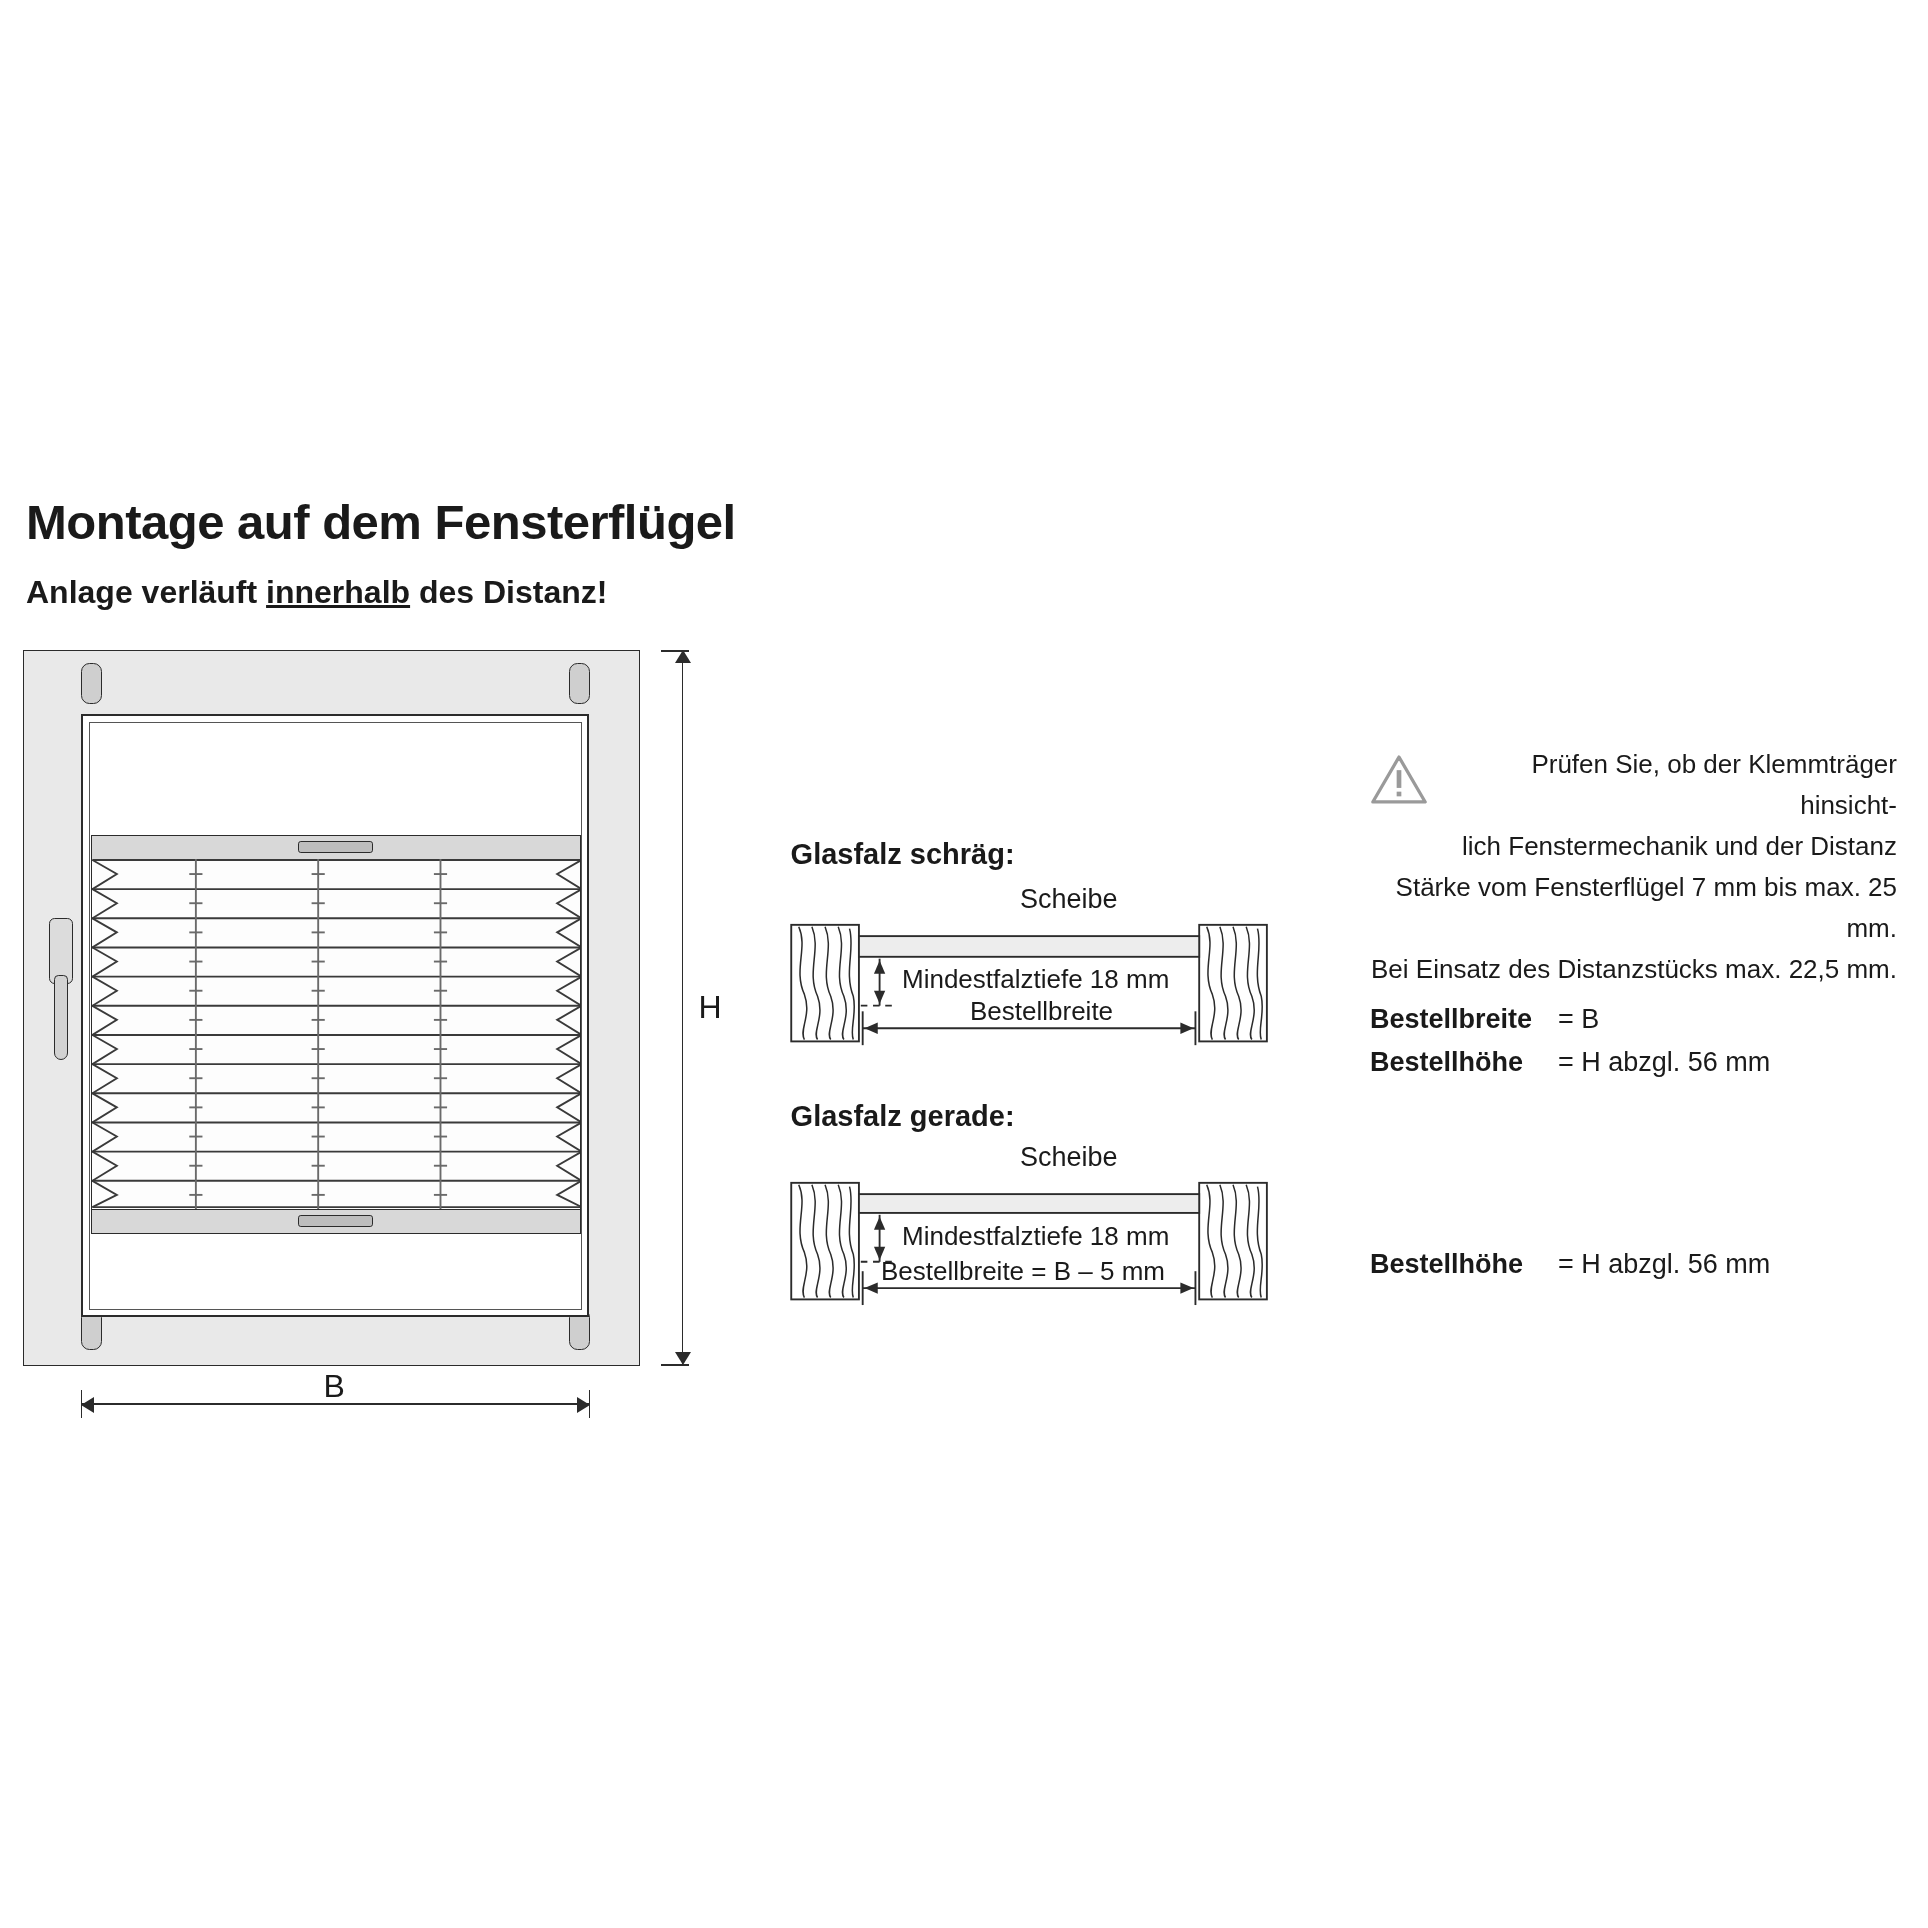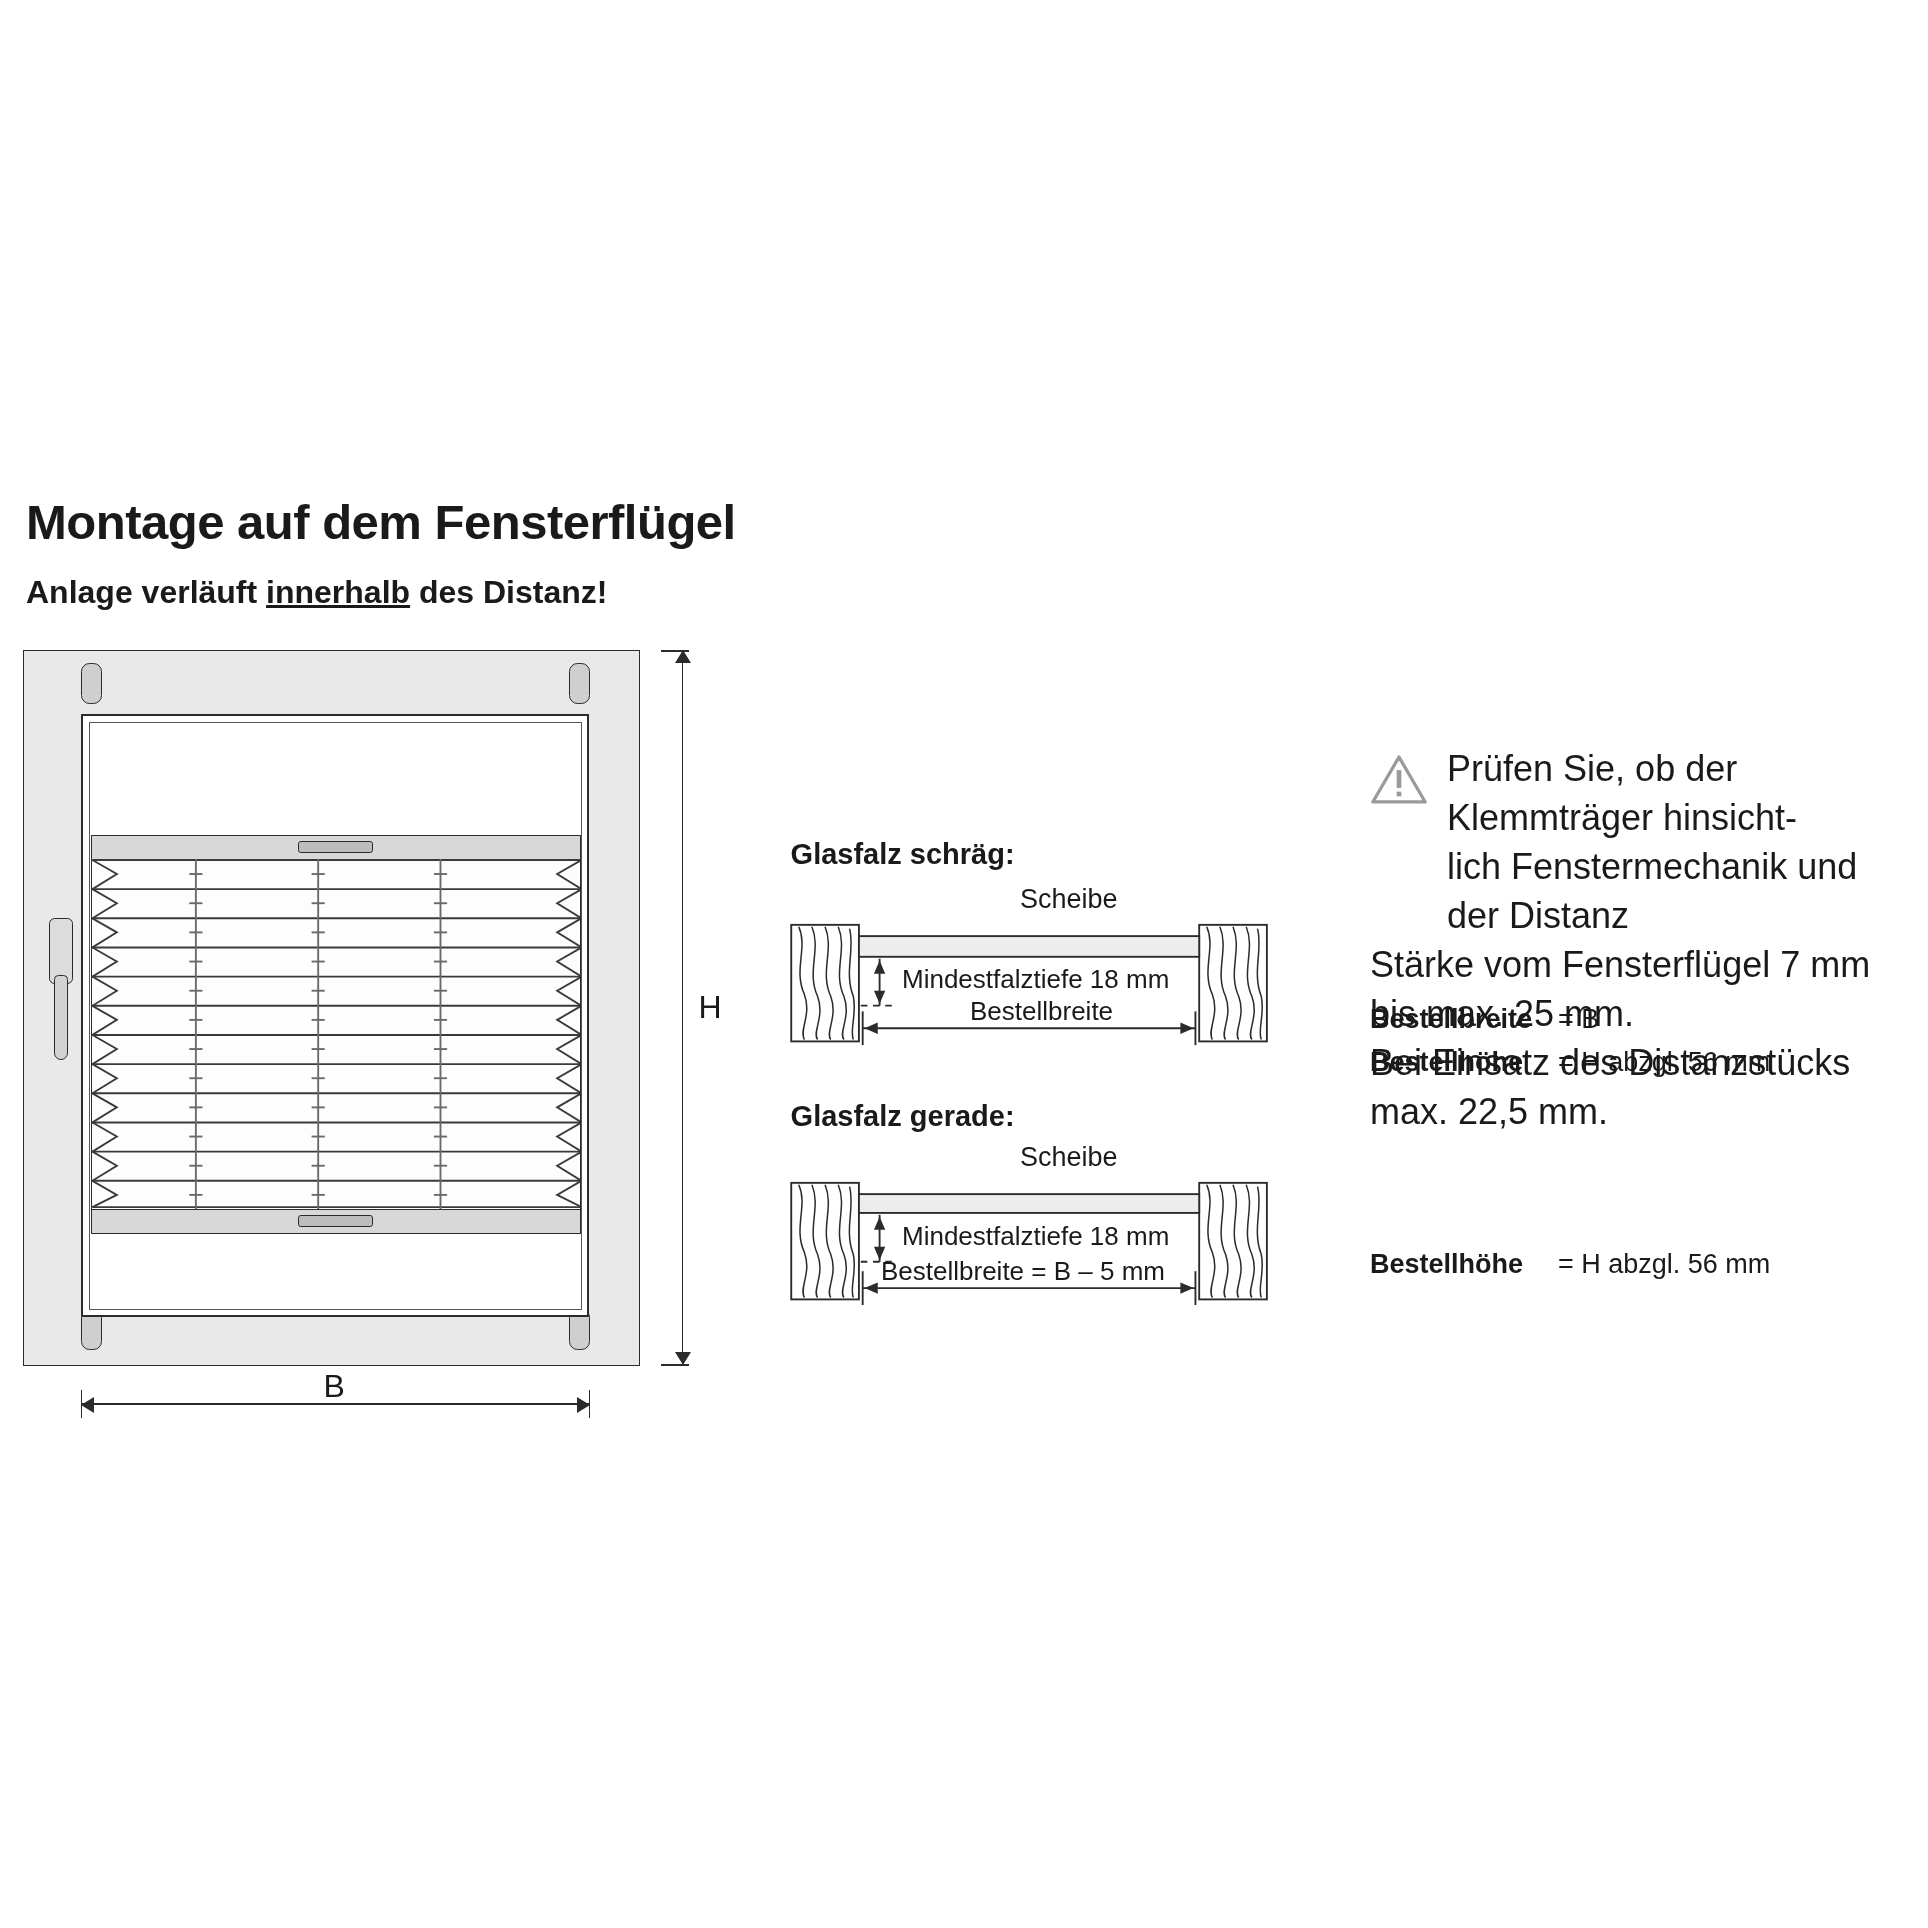--- a/index.html
+++ b/index.html
@@ -259,22 +259,23 @@
     left: 0px;
     top: 9.4px;
     width: 58px;
     height: 53px;
   }
   .note {
     position: absolute;
     left: 0;
     top: 0;
     width: 527px;
-    font-size: 36px;
-    line-height: 49px;
+    font-size: 26px;
+    line-height: 41px;
+    text-align: right;
   }
   .note .indent-first { padding-left: 77px; }
   .spec-block {
     position: absolute;
     left: 0;
     font-size: 27px;
     line-height: 43px;
   }
   .spec-block .row { white-space: nowrap; }
   .spec-block .key {

